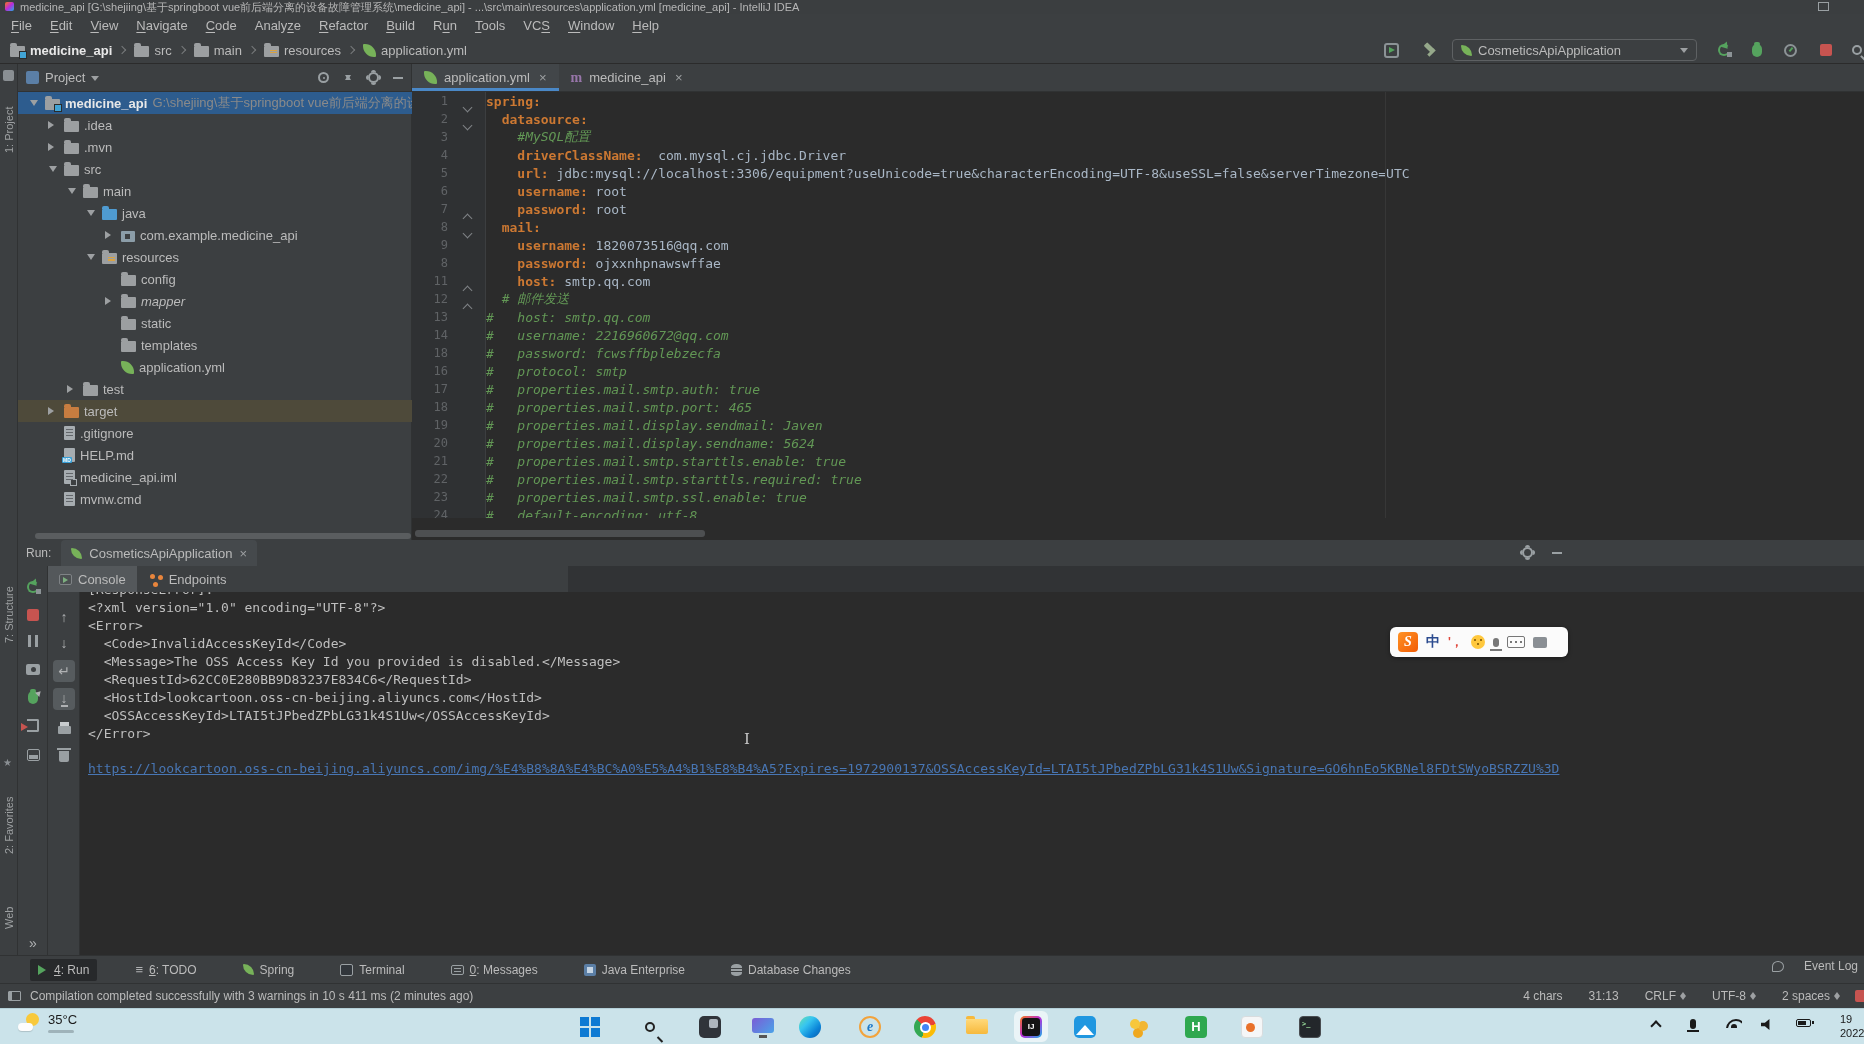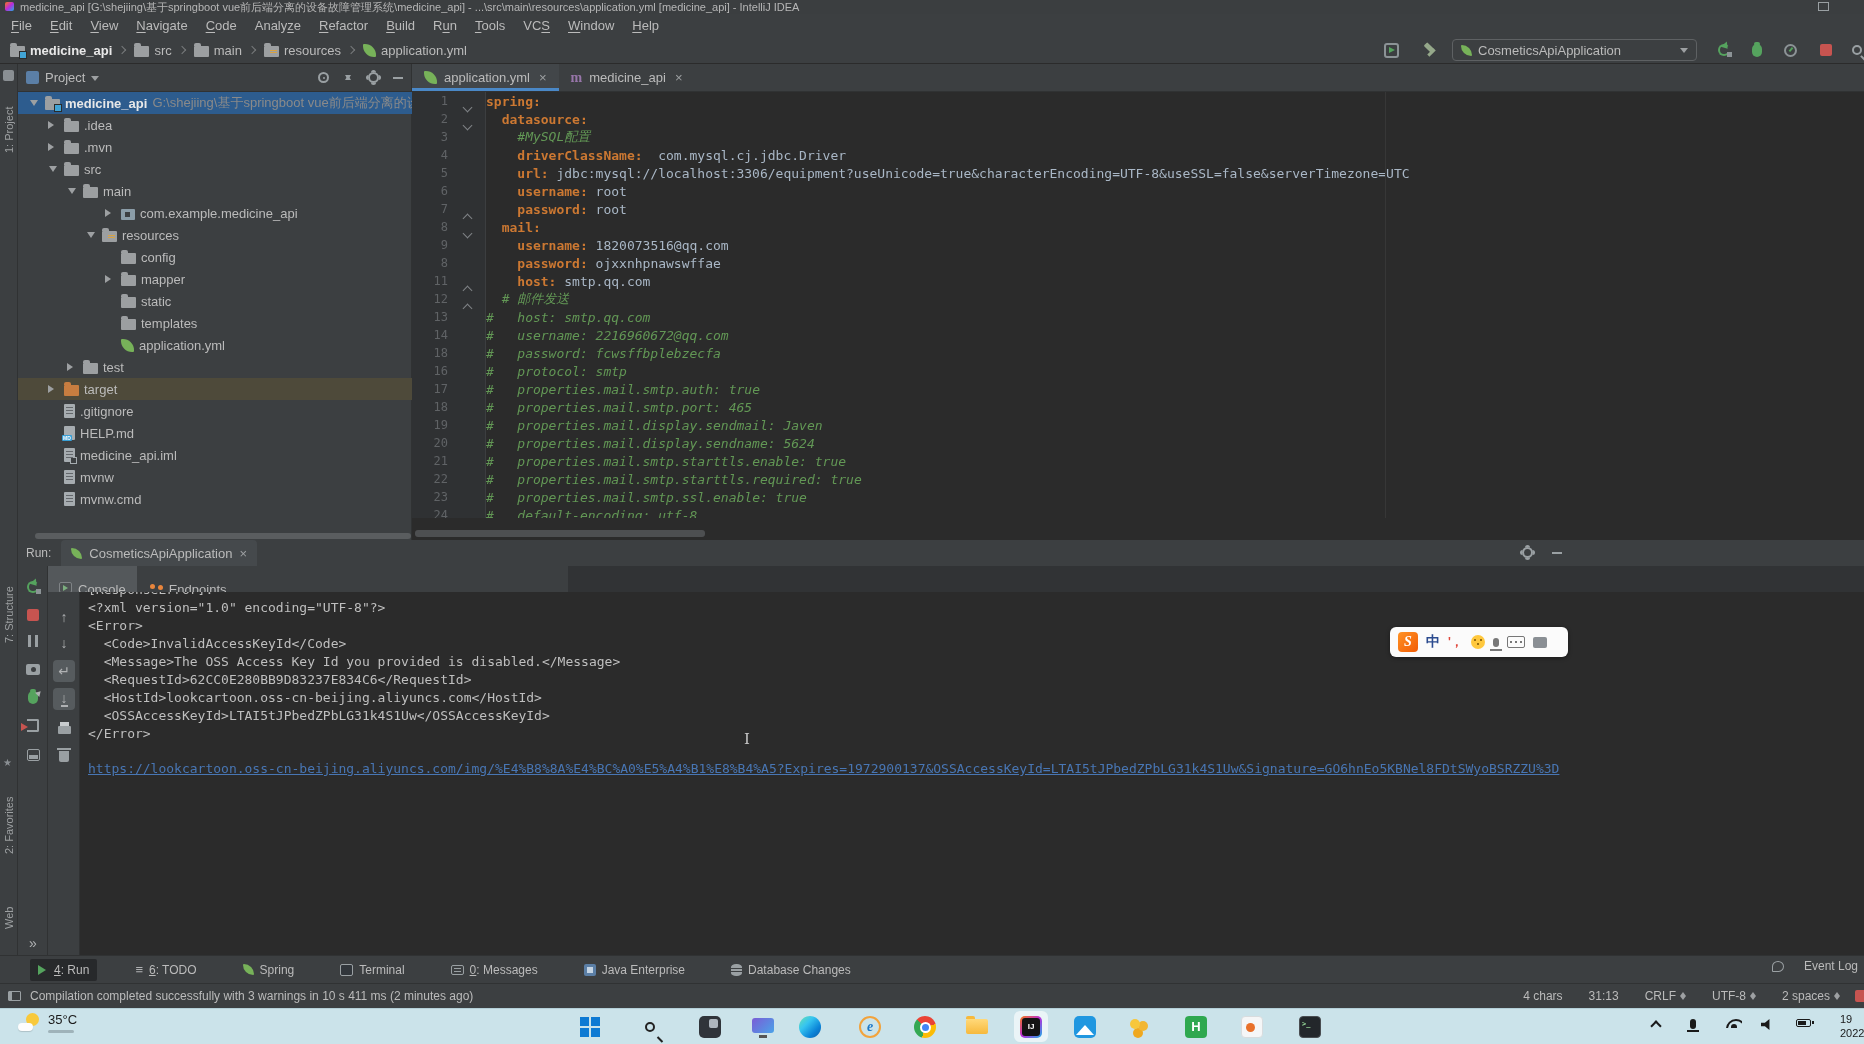--- a/index.html
+++ b/index.html
@@ -76,21 +76,21 @@
   .sg-cu{text-decoration-style:wavy;text-decoration-color:#54814F;text-underline-offset:3px}
   .marginline{position:absolute;left:973px;top:28px;width:1px;height:426px;background:#373737}
   .ed-scroll{position:absolute;left:3px;top:466px;width:290px;height:7px;background:#4D4F51;border-radius:3px}
 
   
   .runpanel{position:absolute;left:18px;top:540px;width:1846px;height:415px;background:#313335}
   .rp-head{position:absolute;left:0;top:0;width:100%;height:26px;background:#3C3F41;display:flex;align-items:center}
   .rp-label{padding:0 10px 0 8px;font-size:12px}
   .rp-tab{display:flex;align-items:center;gap:7px;height:26px;padding:0 10px;background:#45494C;border-radius:4px 4px 0 0}
   .rp-tabsrow{position:absolute;left:30px;top:26px;height:26px;display:flex;background:transparent}
-  .vtab{display:flex;align-items:flex-start;gap:6px;padding:16px 11px;height:26px}
+  .vtab{display:flex;align-items:center;gap:6px;padding:0 11px;height:26px}
   .vtab.sel{background:#54585B}
   .rp-strip{position:absolute;left:30px;top:26px;width:520px;height:26px;background:#3C3F41;z-index:0}
   .rp-outer{position:absolute;left:0;top:26px;width:30px;height:389px;background:#3C3F41;border-right:1px solid #303233}
   .rp-inner{position:absolute;left:30px;top:52px;width:32px;height:363px;background:#3C3F41;border-right:1px solid #303233}
   .oicon{position:absolute;left:4px;width:22px;height:22px;display:flex;align-items:center;justify-content:center}
   .iicon{position:absolute;left:5px;width:22px;height:22px;display:flex;align-items:center;justify-content:center;color:#AFB1B3;font-size:14px}
   .iicon.toggled{background:#565B5E;border-radius:4px}
   .console{position:absolute;left:62px;top:52px;width:1784px;height:363px;background:#2B2B2B;overflow:hidden;
     font-family:"DejaVu Sans Mono",monospace;font-size:13px;color:#BFBFBF}
   .cwrap{margin-top:-10px;padding-left:8px}
@@ -393,20 +393,27 @@
           <span class="ic ic-folder"></span>
           <span class="tlabel">src</span>
         </div>
         <div class="trow" style="padding-left: 48px;">
           <span class="arr">
             <i class="tri-d"></i>
           </span>
           <span class="ic ic-folder"></span>
           <span class="tlabel">main</span>
         </div>
+        <div class="trow" style="padding-left: 67px;">
+          <span class="arr">
+            <i class="tri-d"></i>
+          </span>
+          <span class="ic ic-folder-java"></span>
+          <span class="tlabel">java</span>
+        </div>
         <div class="trow" style="padding-left: 86px;">
           <span class="arr">
             <i class="tri-r"></i>
           </span>
           <span class="ic ic-package"></span>
           <span class="tlabel">com.example.medicine_api</span>
         </div>
         <div class="trow" style="padding-left: 67px;">
           <span class="arr">
             <i class="tri-d"></i>
@@ -414,21 +421,21 @@
           <span class="ic ic-folder-res"></span>
           <span class="tlabel">resources</span>
         </div>
         <div class="trow" style="padding-left: 86px;">
           <span class="arr">
             <i class="tri-n"></i>
           </span>
           <span class="ic ic-folder"></span>
           <span class="tlabel">config</span>
         </div>
-        <div class="trow" style="padding-left: 86px;">
+        <div class="trow" style="padding-left: 86px; font-style: italic;">
           <span class="arr">
             <i class="tri-r"></i>
           </span>
           <span class="ic ic-folder"></span>
           <span class="tlabel">mapper</span>
         </div>
         <div class="trow" style="padding-left: 86px;">
           <span class="arr">
             <i class="tri-n"></i>
           </span>
@@ -476,27 +483,20 @@
           </span>
           <span class="ic ic-file-md"></span>
           <span class="tlabel">HELP.md</span>
         </div>
         <div class="trow" style="padding-left: 29px;">
           <span class="arr">
             <i class="tri-n"></i>
           </span>
           <span class="ic ic-file-iml"></span>
           <span class="tlabel">medicine_api.iml</span>
-        </div>
-        <div class="trow" style="padding-left: 29px;">
-          <span class="arr">
-            <i class="tri-n"></i>
-          </span>
-          <span class="ic ic-file"></span>
-          <span class="tlabel">mvnw</span>
         </div>
         <div class="trow" style="padding-left: 29px;">
           <span class="arr">
             <i class="tri-n"></i>
           </span>
           <span class="ic ic-file"></span>
           <span class="tlabel">mvnw.cmd</span>
         </div>
       </div>
     <div class="pp-scroll"></div>

